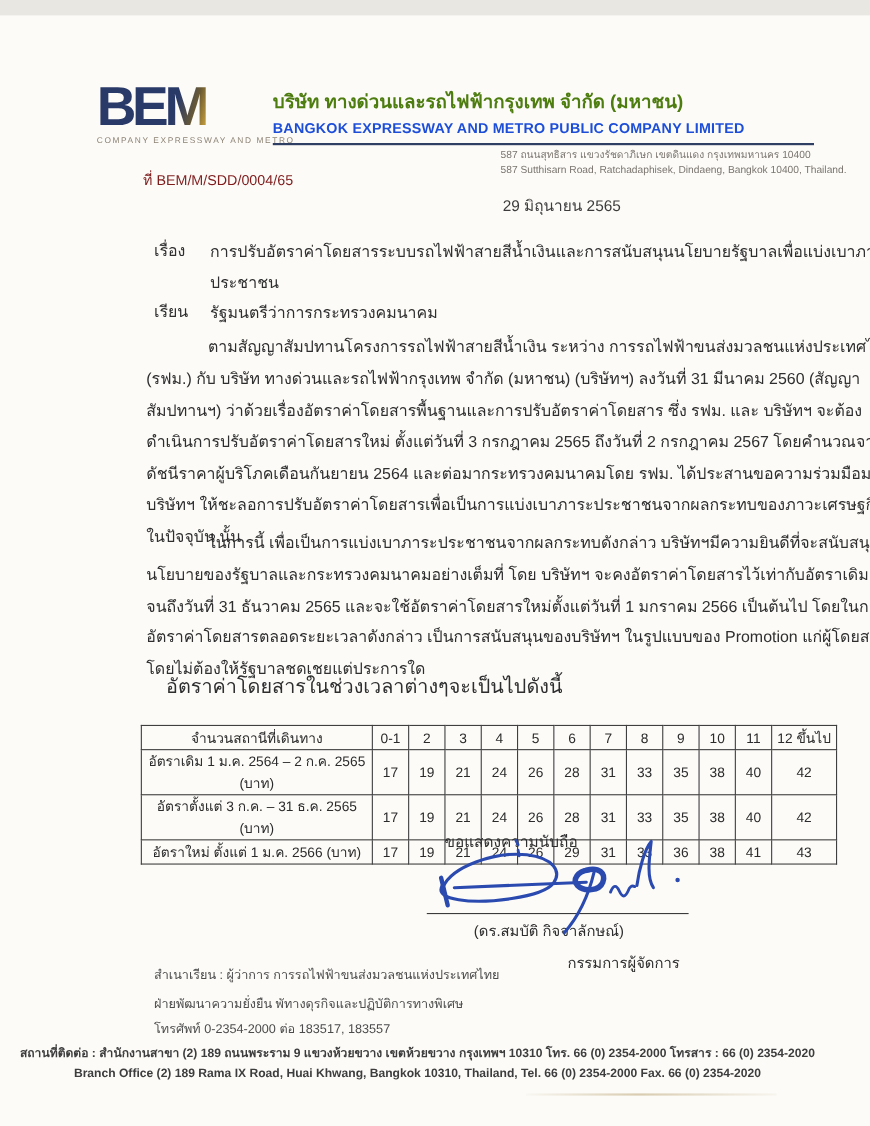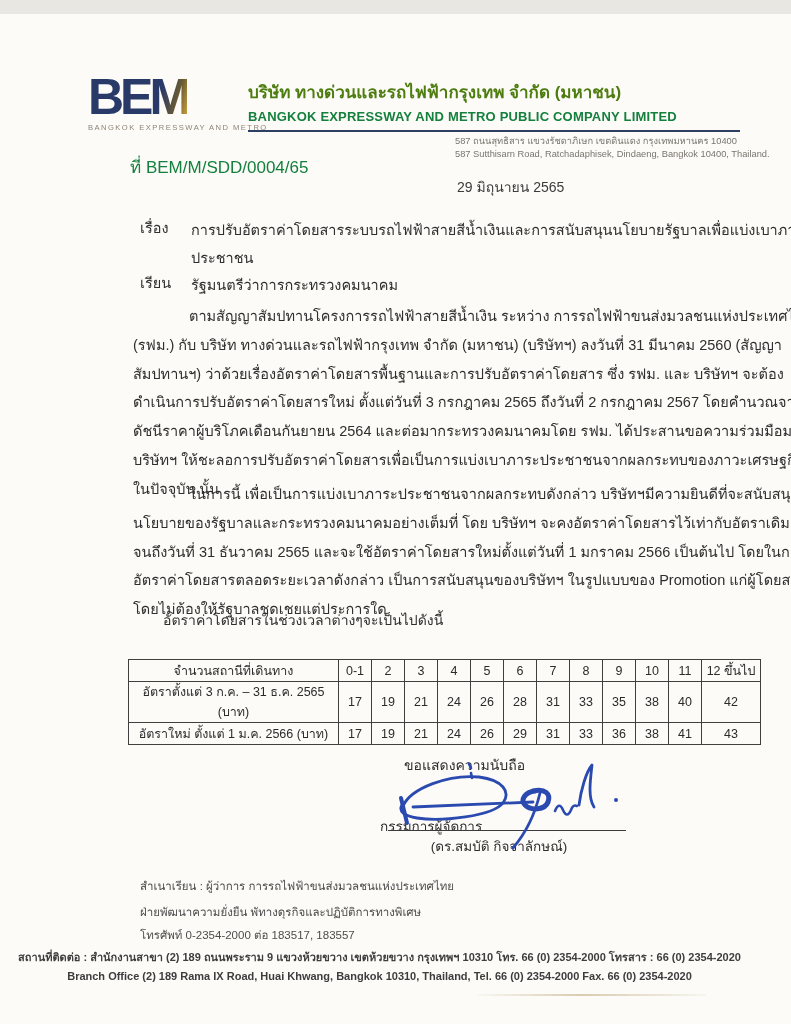--- a/index.html
+++ b/index.html
@@ -12,63 +12,63 @@
   
   .logo{position:absolute;left:88px;top:58px;width:160px;}
   .logo-main{font-size:50px;font-weight:bold;letter-spacing:-4px;line-height:50px;}
   .logo-be{color:#2a3a68;}
   .logo-m{background:linear-gradient(105deg,#2a3a68 35%,#6b5b33 70%,#c79f3c 95%);
           -webkit-background-clip:text;background-clip:text;color:#2a3a68;
           -webkit-text-fill-color:transparent;}
   .logo-tagline{font-size:7.6px;letter-spacing:1.45px;color:#8d8374;margin-top:1px;white-space:nowrap;}
   .company{position:absolute;left:248px;top:64px;white-space:nowrap;}
   .company-th{font-size:17px;font-weight:bold;color:#4d7c0f;}
-  .company-en{font-size:13px;font-weight:600;color:#15803d;margin-top:4px;letter-spacing:0.2px;}
+  .company-en{font-size:13px;font-weight:600;color:#1d4ed8;margin-top:4px;letter-spacing:0.2px;}
   .header-rule{position:absolute;left:248px;top:116px;width:492px;height:2px;background:#2f3e63;}
-  .ref-no{position:absolute;left:130px;top:139px;font-size:17px;color:#15803d;}
+  .ref-no{position:absolute;left:130px;top:139px;font-size:13px;color:#7f1d1d;}
   .addr{position:absolute;left:455px;top:121px;font-size:9.3px;color:#7a756e;line-height:13px;white-space:nowrap;}
   .date{position:absolute;left:457px;top:162px;font-size:14px;color:#3c3c3c;}
   
   .th-label{position:absolute;font-size:14.5px;color:#2e2e2e;}
   .th-text{position:absolute;font-size:14.5px;line-height:28px;color:#2e2e2e;white-space:nowrap;}
   .para{position:absolute;left:133px;width:565px;font-size:14.5px;line-height:28.8px;
         text-indent:56px;color:#2e2e2e;white-space:nowrap;}
-  .table-intro{position:absolute;left:163px;top:595px;font-size:14px;}
+  .table-intro{position:absolute;left:151px;top:595px;font-size:18px;}
   
   .fare-table{position:absolute;left:128px;top:645px;border-collapse:collapse;
               font-size:12.5px;color:#2b2b2b;table-layout:fixed;}
   .fare-table th,.fare-table td{border:1.2px solid #3f3f3f;height:21px;text-align:center;
               padding:0 2px;font-weight:normal;}
   .fare-table .col-label{width:205px;}
   .fare-table .col-val{width:28px;}
   .fare-table .col-last{width:54px;}
   
   .closing{position:absolute;left:190px;top:712px;font-size:14.5px;}
   .salutation{position:absolute;left:404px;top:740px;font-size:14px;}
   .sig-svg{position:absolute;left:383px;top:746px;width:252px;height:92px;z-index:3;pointer-events:none;}
   .sig-line{position:absolute;left:388px;top:816px;width:238px;height:1.4px;background:#3b3b3b;z-index:1;}
   .sig-name{position:absolute;left:380px;top:821px;width:238px;text-align:center;font-size:13.5px;z-index:2;}
-  .sig-title{position:absolute;left:380px;top:801px;width:238px;text-align:left;font-size:13.5px;}
+  .sig-title{position:absolute;left:380px;top:850px;width:238px;text-align:right;font-size:13.5px;}
   
   .cc-line{position:absolute;left:140px;font-size:11.5px;color:#4c4c4c;white-space:nowrap;}
   .footer-line{position:absolute;left:0;width:759px;text-align:center;font-size:11px;
                color:#3d3d3d;white-space:nowrap;}
   .footer-th{top:934px;font-weight:bold;}
   .footer-en{top:956px;font-weight:600;}
   .scan-line{position:absolute;left:478px;top:980px;width:228px;height:2px;
              background:linear-gradient(90deg,rgba(193,172,128,0.05),rgba(193,172,128,0.6) 45%,rgba(193,172,128,0.08));}
 </style>
 </head>
 <body>
 
 <div class="page">
 
   <div class="logo">
     <div class="logo-main"><span class="logo-be">BE</span><span class="logo-m">M</span></div>
-    <div class="logo-tagline">BANGKOK EXPRESSWAY AND METRO</div>
+    <div class="logo-tagline">COMPANY EXPRESSWAY AND METRO</div>
   </div>
 
   <div class="company">
     <div class="company-th">บริษัท ทางด่วนและรถไฟฟ้ากรุงเทพ จำกัด (มหาชน)</div>
     <div class="company-en">BANGKOK EXPRESSWAY AND METRO PUBLIC COMPANY LIMITED</div>
   </div>
   <div class="header-rule"></div>
 
   <div class="ref-no">ที่ BEM/M/SDD/0004/65</div>
 
@@ -101,20 +101,35 @@
           <th class="col-val">6</th>
           <th class="col-val">7</th>
           <th class="col-val">8</th>
           <th class="col-val">9</th>
           <th class="col-val">10</th>
           <th class="col-val">11</th>
           <th class="col-last">12 ขึ้นไป</th>
         </tr>
     </thead>
     <tbody>
+        <tr>
+          <td class="col-label">อัตราเดิม 1 ม.ค. 2564 – 2 ก.ค. 2565  (บาท)</td>
+          <td class="col-val">17</td>
+          <td class="col-val">19</td>
+          <td class="col-val">21</td>
+          <td class="col-val">24</td>
+          <td class="col-val">26</td>
+          <td class="col-val">28</td>
+          <td class="col-val">31</td>
+          <td class="col-val">33</td>
+          <td class="col-val">35</td>
+          <td class="col-val">38</td>
+          <td class="col-val">40</td>
+          <td class="col-last">42</td>
+        </tr>
         <tr>
           <td class="col-label">อัตราตั้งแต่ 3 ก.ค. – 31 ธ.ค. 2565 (บาท)</td>
           <td class="col-val">17</td>
           <td class="col-val">19</td>
           <td class="col-val">21</td>
           <td class="col-val">24</td>
           <td class="col-val">26</td>
           <td class="col-val">28</td>
           <td class="col-val">31</td>
           <td class="col-val">33</td>

